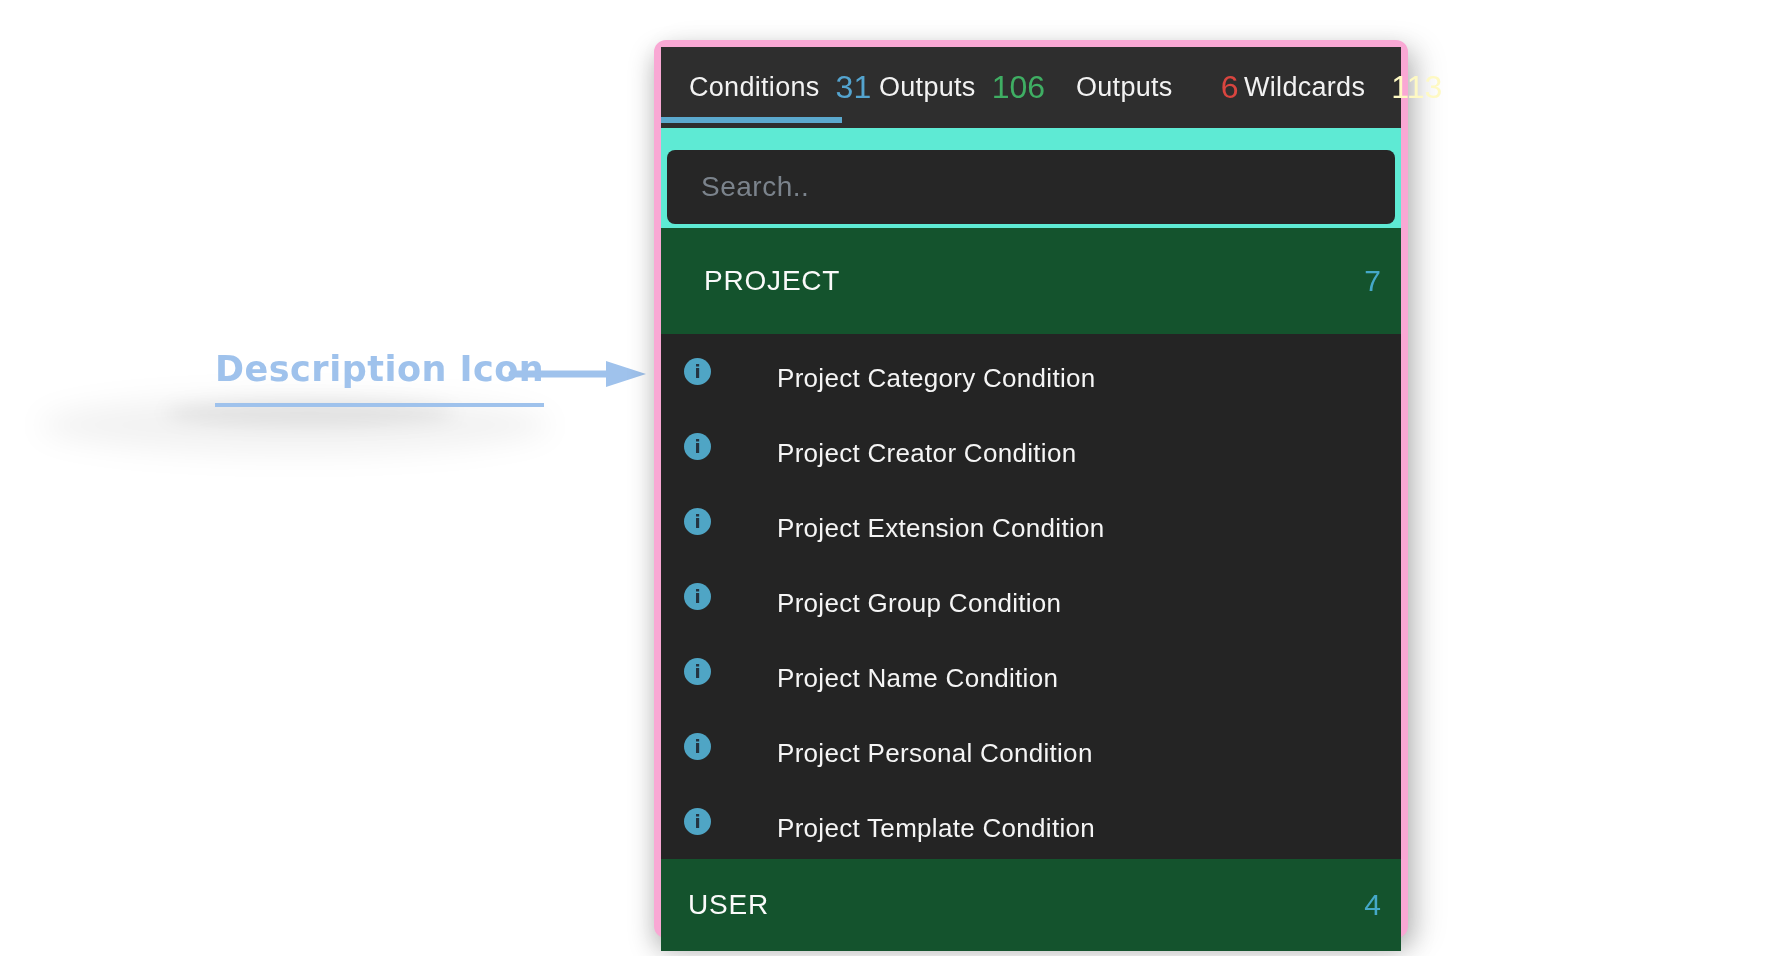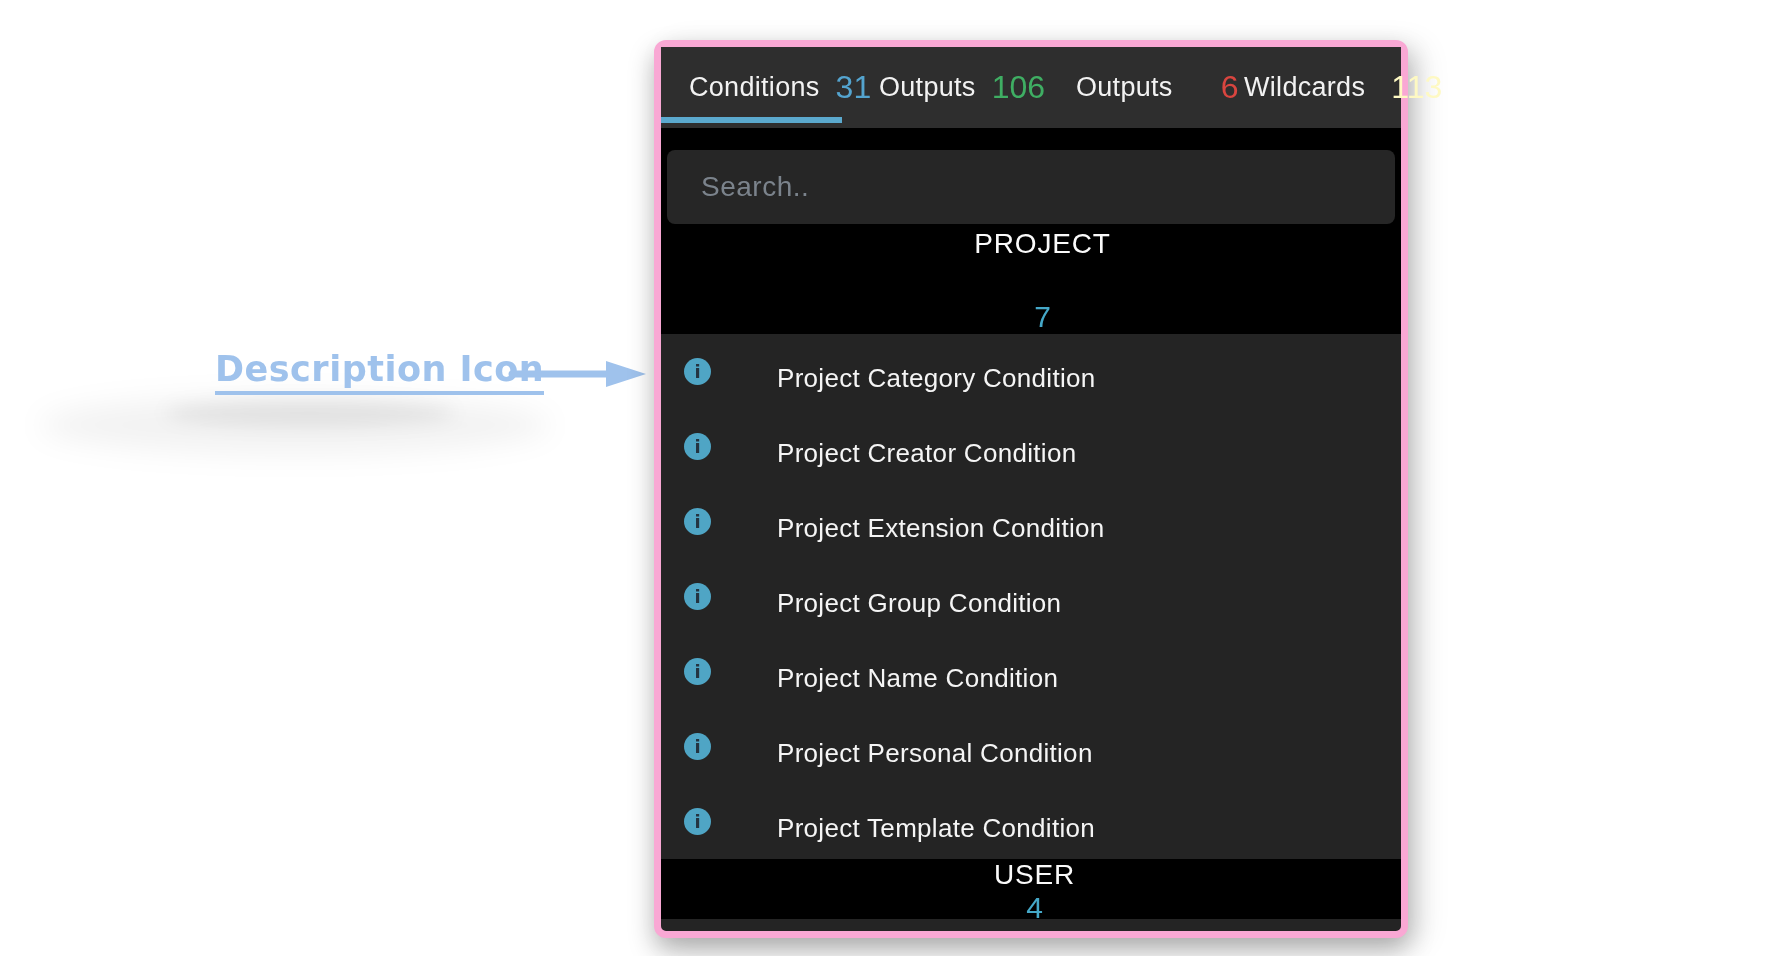--- a/index.html
+++ b/index.html
@@ -27,21 +27,21 @@
     filter: blur(9px);
   }
   .annotation-label {
     position: absolute; left: 215px; top: 350px;
     font-family: "DejaVu Sans", sans-serif;
     font-weight: bold;
     font-size: 35px;
     letter-spacing: 0.5px;
     color: #9fc2ec;
     border-bottom: 4px solid #9fc2ec;
-    padding-bottom: 3px;
+    padding-bottom: 15px;
     line-height: 38px;
   }
   .annotation-arrow {
     position: absolute; left: 508px; top: 358px;
     width: 140px; height: 32px;
   }
 
   
   .panel {
     position: absolute; left: 654px; top: 40px;
@@ -77,21 +77,21 @@
   .active-underline {
     position: absolute;
     left: 0; bottom: 5px;
     width: 181px; height: 6px;
     background: #5ba9ce;
   }
 
   
   .search-section {
     height: 100px;
-    background: #000000;
+    background: #5eead4;
   }
   .search-input {
     display: block;
     box-sizing: border-box;
     width: 728px; height: 74px;
     margin: 0 auto;
     position: relative; top: 22px;
     background: #262626;
     border: none; outline: none;
     border-radius: 8px;
@@ -99,27 +99,26 @@
     font-family: "Liberation Sans", sans-serif;
     font-size: 28px;
     color: #d5d8db;
     letter-spacing: 0.5px;
   }
   .search-input::placeholder { color: #7b838c; opacity: 1; }
 
   
   .group-header {
     display: flex; align-items: center; justify-content: space-between;
-    background: #000000;
+    background: #14532d;
     padding: 0 20px 0 43px;
     cursor: pointer;
-    flex-direction: column;
   }
   .group-header.project { height: 106px; }
-  .group-header.user { height: 60px; padding-left: 27px; }
+  .group-header.user { height: 92px; padding-left: 27px; }
   .group-name {
     color: #fafafa;
     font-size: 28px;
     letter-spacing: 0.8px;
   }
   .group-count {
     font-size: 30px;
     color: #45a8c8;
   }
 

